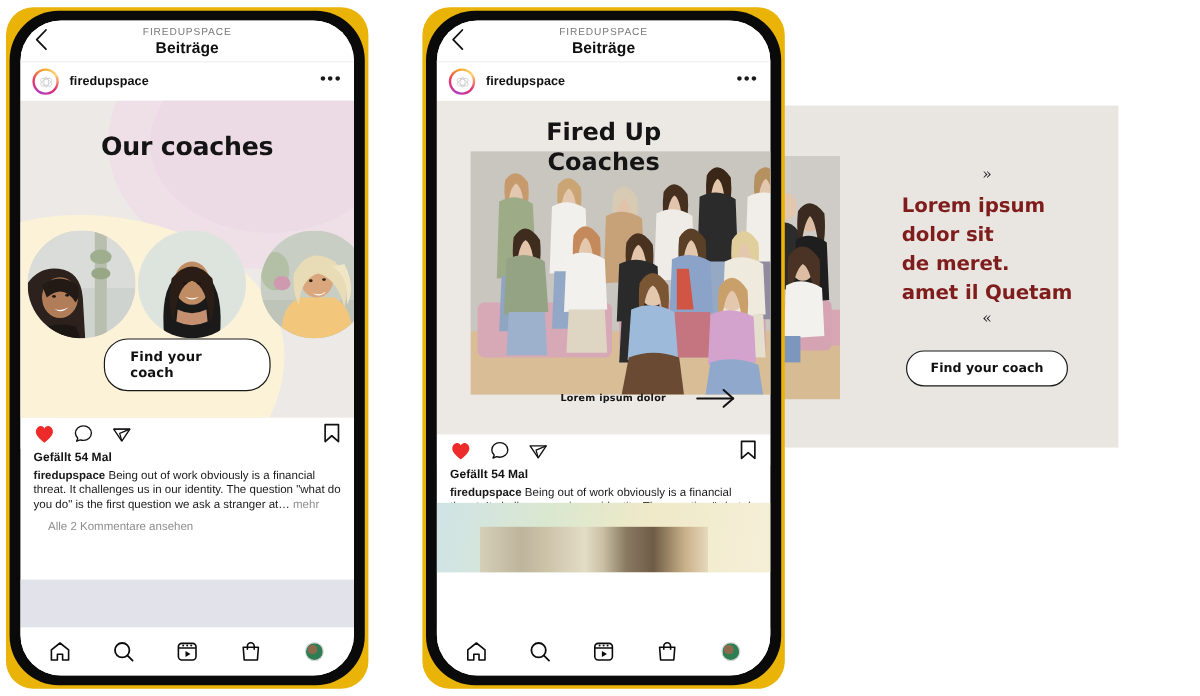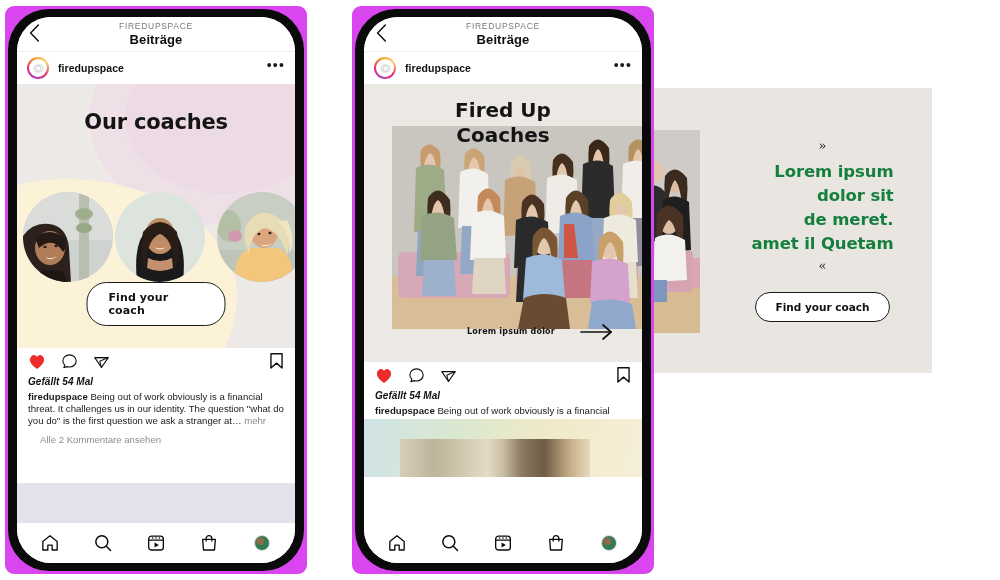--- a/index.html
+++ b/index.html
@@ -4,21 +4,21 @@
 <style>
   html,body{margin:0;padding:0;}
   body{
     width:1000px;height:580px;background:#ffffff;
     font-family:"Liberation Sans", sans-serif;
     -webkit-font-smoothing:antialiased;overflow:hidden;position:relative;
   }
   .stage{position:absolute;inset:0;}
 
   
-  .phone{position:absolute;border-radius:9px;background:#d946ef;padding:3px;box-sizing:border-box;}
+  .phone{position:absolute;border-radius:23px;background:#eab308;padding:3px;box-sizing:border-box;}
   .phone-inner{width:100%;height:100%;border-radius:41px;background:#0a0a0a;padding:8px 9px;box-sizing:border-box;}
   .screen{width:100%;height:100%;background:#fff;border-radius:34px;overflow:hidden;position:relative;}
 
   #phone-1{left:5px;top:6px;width:302px;height:568px;}
   #phone-2{left:352px;top:6px;width:302px;height:568px;}
 
   
   .ig-header{height:34px;position:relative;border-bottom:1px solid #efefef;background:#fff;}
   .back-chevron{position:absolute;left:9px;top:5px;width:16px;height:22px;display:flex;align-items:center;justify-content:center;color:#111;}
   .back-chevron svg{display:block;}
@@ -67,21 +67,21 @@
   .group-photo{position:absolute;left:28px;top:42px;width:330px;height:203px;overflow:hidden;z-index:2;}
   .c2-foot{position:absolute;left:0;right:0;bottom:17px;height:20px;z-index:3;margin-left:16px;}
   .c2-cap{position:absolute;left:50%;transform:translateX(-50%);
     font-family:"DejaVu Sans", sans-serif;font-weight:bold;font-size:8px;color:#151515;letter-spacing:.2px;top:2px;}
   .c2-arrow{position:absolute;right:28px;top:-3px;}
 
   
   .actions{height:26px;display:flex;align-items:center;padding:0 11px;background:#fff;}
   .act{margin-right:15px;display:flex;align-items:center;}
   .act.save{margin-left:auto;margin-right:0;}
-  .likes{font-size:10px;font-weight:bold;color:#121212;padding:2px 11px 0;letter-spacing:.05px;font-style:italic;}
+  .likes{font-size:10px;font-weight:bold;color:#121212;padding:2px 11px 0;letter-spacing:.05px;}
   .caption{font-size:9.6px;line-height:12.2px;color:#1a1a1a;padding:4px 11px 0;}
   .caption b{font-weight:bold;}
   .caption .more{color:#8e8e8e;}
   .comments{font-size:9.6px;color:#8e8e8e;padding:6px 11px 0;margin-left:12px;}
 
   
   .peek{position:absolute;left:0;right:0;bottom:40px;top:auto;height:58px;overflow:hidden;}
   .peek-1{background:#e2e2ea;height:40px;}
   .peek-2{height:58px;background:linear-gradient(100deg,#cfe3e6 0%,#dbe8cf 35%,#efe9c8 62%,#f6efd8 100%);position:relative;}
   .peek-room{position:absolute;left:36px;right:52px;top:20px;height:38px;
@@ -93,21 +93,21 @@
   .nav-ico{width:22px;height:22px;display:flex;align-items:center;justify-content:center;color:#0b0b0b;}
   .nav-avatar{width:16px;height:16px;border-radius:50%;
     background:radial-gradient(circle at 38% 38%, #8a6a4a 0 32%, #2f7d52 33% 100%);
     border:1px solid #d8d8d8;box-sizing:border-box;overflow:hidden;}
 
   
   #right-panel{position:absolute;left:645px;top:88px;width:287px;height:285px;background:#e9e6e1;}
   .rp-photo{position:absolute;left:0;top:42px;width:55px;height:203px;overflow:hidden;}
   .rp-body{position:absolute;left:68px;right:0;top:0;bottom:0;display:flex;flex-direction:column;align-items:center;justify-content:center;}
   .rp-quote{font-family:"DejaVu Serif", serif;font-size:13px;color:#1b1b1b;line-height:12px;}
-  .rp-text{font-family:"DejaVu Sans", sans-serif;font-weight:bold;font-size:16.5px;line-height:24px;color:#15803d;text-align:right;margin:8px 0 4px;letter-spacing:-0.1px;}
+  .rp-text{font-family:"DejaVu Sans", sans-serif;font-weight:bold;font-size:16.5px;line-height:24px;color:#7f1d1d;text-align:left;margin:8px 0 4px;letter-spacing:-0.1px;}
   .rp-btn{margin-top:20px;background:#fff;border:1.4px solid #1a1a1a;border-radius:20px;padding:8px 19px;
     font-family:"DejaVu Sans", sans-serif;font-size:10.5px;font-weight:bold;color:#111;}
 </style>
 </head>
 <body>
 
 <div class="stage">
 
   <div class="phone" id="phone-1">
     <div class="phone-inner">

